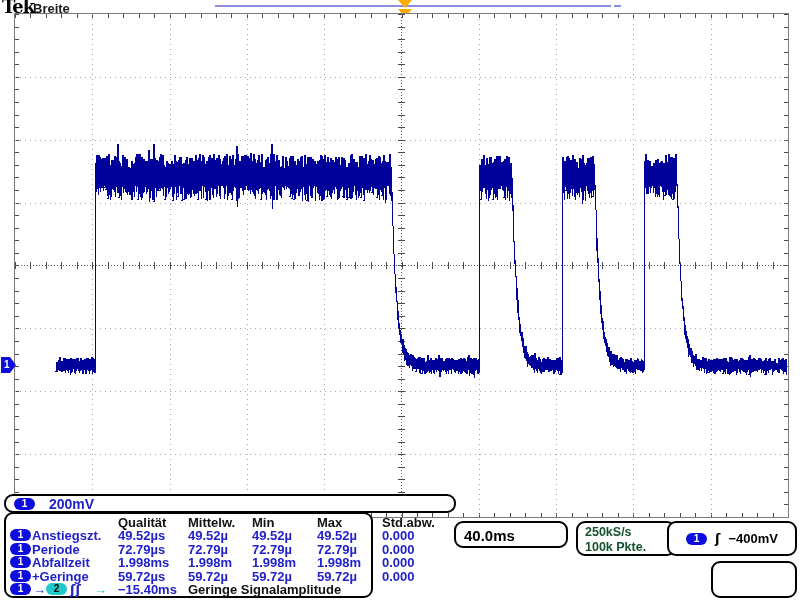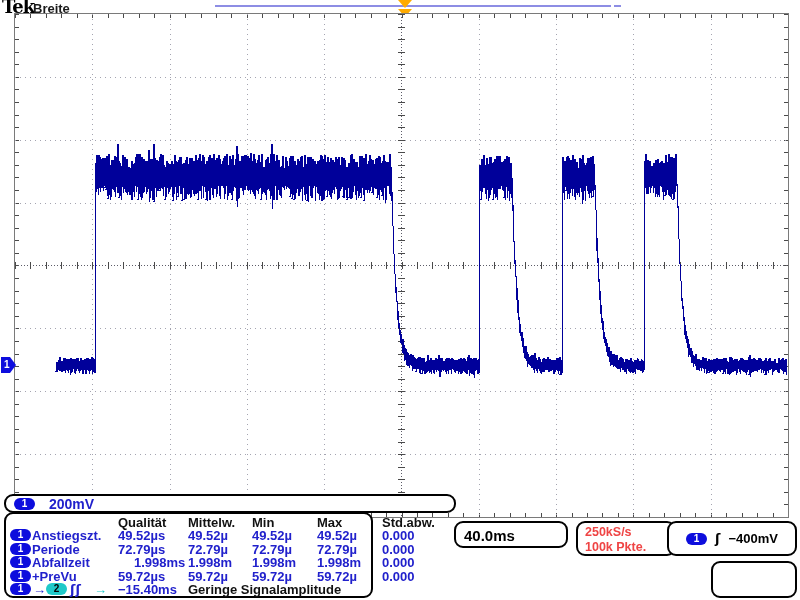--- a/index.html
+++ b/index.html
@@ -28,21 +28,21 @@
   #center-h{position:absolute;left:0;top:251px;width:773px;height:1px;background:repeating-linear-gradient(to right,#5c5c68 0 1px,transparent 1px 3px)}
   #center-h-ticks{position:absolute;left:0;top:248px;width:773px;height:7px;background:repeating-linear-gradient(to right,#4a4a4a 0 1px,transparent 1px 15.46px)}
   #wave-svg{position:absolute;left:0;top:0}
   
   #ch1-marker{left:1px;top:357px;width:15px;height:16px;background:#0d0ddd;color:#fff;font-size:10px;font-weight:bold;line-height:16px;padding-left:3px;box-sizing:border-box;clip-path:polygon(0 0,60% 0,100% 50%,60% 100%,0 100%)}
   
   .box{position:absolute;background:#fff;border:2px solid #000;border-radius:9px;box-sizing:border-box}
   #channel-box{left:4px;top:494px;width:452px;height:19px;display:flex;align-items:center;gap:14px;padding-left:8px}
   #meas-box{left:4px;top:512px;width:369px;height:86px}
   #horiz-box{left:454px;top:521px;width:114px;height:27px;padding:4px 0 0 8px;font-size:15px;font-weight:bold;color:#000}
-  #acq-box{left:576px;top:521px;width:100px;height:35px;padding:2px 12px 0 7px;font-size:12.5px;font-weight:bold;color:#ef4444;line-height:15px}
+  #acq-box{left:576px;top:521px;width:100px;height:35px;padding:2px 12px 0 7px;font-size:12.5px;font-weight:bold;color:#14532d;line-height:15px}
   #trig-box{left:667px;top:521px;width:130px;height:35px;display:flex;align-items:center;justify-content:center;gap:8px;font-size:13px;font-weight:bold;color:#000}
   #date-box{left:711px;top:561px;width:86px;height:37px;padding:2px 0 0 6px;font-size:13px;font-weight:bold;color:#000;line-height:16px;white-space:pre}
   .badge{display:inline-block;width:21px;height:12px;border-radius:6px;background:#0d0ddd;color:#fff;font-size:10px;font-weight:bold;text-align:center;line-height:12px;font-family:"Liberation Sans",sans-serif}
   .badge.cyan{background:#1fc9c9;color:#000}
   .blue-text{color:#2121cc;font-weight:bold}
   
   #meas-box .cell{position:absolute;font-size:13px;font-weight:bold;white-space:nowrap}
   .hdr{color:#111}
   .val{color:#2121cc}
   .warn{color:#111}
@@ -113,27 +113,27 @@
       <span class="cell val" style="left: 376px; top: 14px;">0.000</span>
       <span class="badge" style="position: absolute; left: 4px; top: 28.5px;">1</span>
       <span class="cell val" style="left: 26px; top: 27.5px;">Periode</span>
       <span class="cell val" style="left: 112px; top: 27.5px;">72.79µs</span>
       <span class="cell val" style="left: 182px; top: 27.5px;">72.79µ</span>
       <span class="cell val" style="left: 246px; top: 27.5px;">72.79µ</span>
       <span class="cell val" style="left: 311px; top: 27.5px;">72.79µ</span>
       <span class="cell val" style="left: 376px; top: 27.5px;">0.000</span>
       <span class="badge" style="position: absolute; left: 4px; top: 42px;">1</span>
       <span class="cell val" style="left: 26px; top: 41px;">Abfallzeit</span>
-      <span class="cell val" style="left: 128px; top: 41px;">1.998ms</span>
+      <span class="cell val" style="left: 112px; top: 41px;">1.998ms</span>
       <span class="cell val" style="left: 182px; top: 41px;">1.998m</span>
       <span class="cell val" style="left: 246px; top: 41px;">1.998m</span>
       <span class="cell val" style="left: 311px; top: 41px;">1.998m</span>
       <span class="cell val" style="left: 376px; top: 41px;">0.000</span>
       <span class="badge" style="position: absolute; left: 4px; top: 55.5px;">1</span>
-      <span class="cell val" style="left: 26px; top: 54.5px;">+PreVu</span>
+      <span class="cell val" style="left: 26px; top: 54.5px;">+Geringe</span>
       <span class="cell val" style="left: 112px; top: 54.5px;">59.72µs</span>
       <span class="cell val" style="left: 182px; top: 54.5px;">59.72µ</span>
       <span class="cell val" style="left: 246px; top: 54.5px;">59.72µ</span>
       <span class="cell val" style="left: 311px; top: 54.5px;">59.72µ</span>
       <span class="cell val" style="left: 376px; top: 54.5px;">0.000</span>
       <span class="badge" style="position: absolute; left: 4px; top: 69px;">1</span>
       <span class="cell val" style="left: 27px; top: 68px;">→</span>
       <span class="badge cyan" style="position: absolute; left: 40px; top: 69px;">2</span>
       <span class="cell val edge-glyph" style="left: 64px; top: 68px;">ʃʃ</span>
       <span class="cell val" style="left: 88px; top: 68px; color: rgb(31, 201, 201);">→</span>

